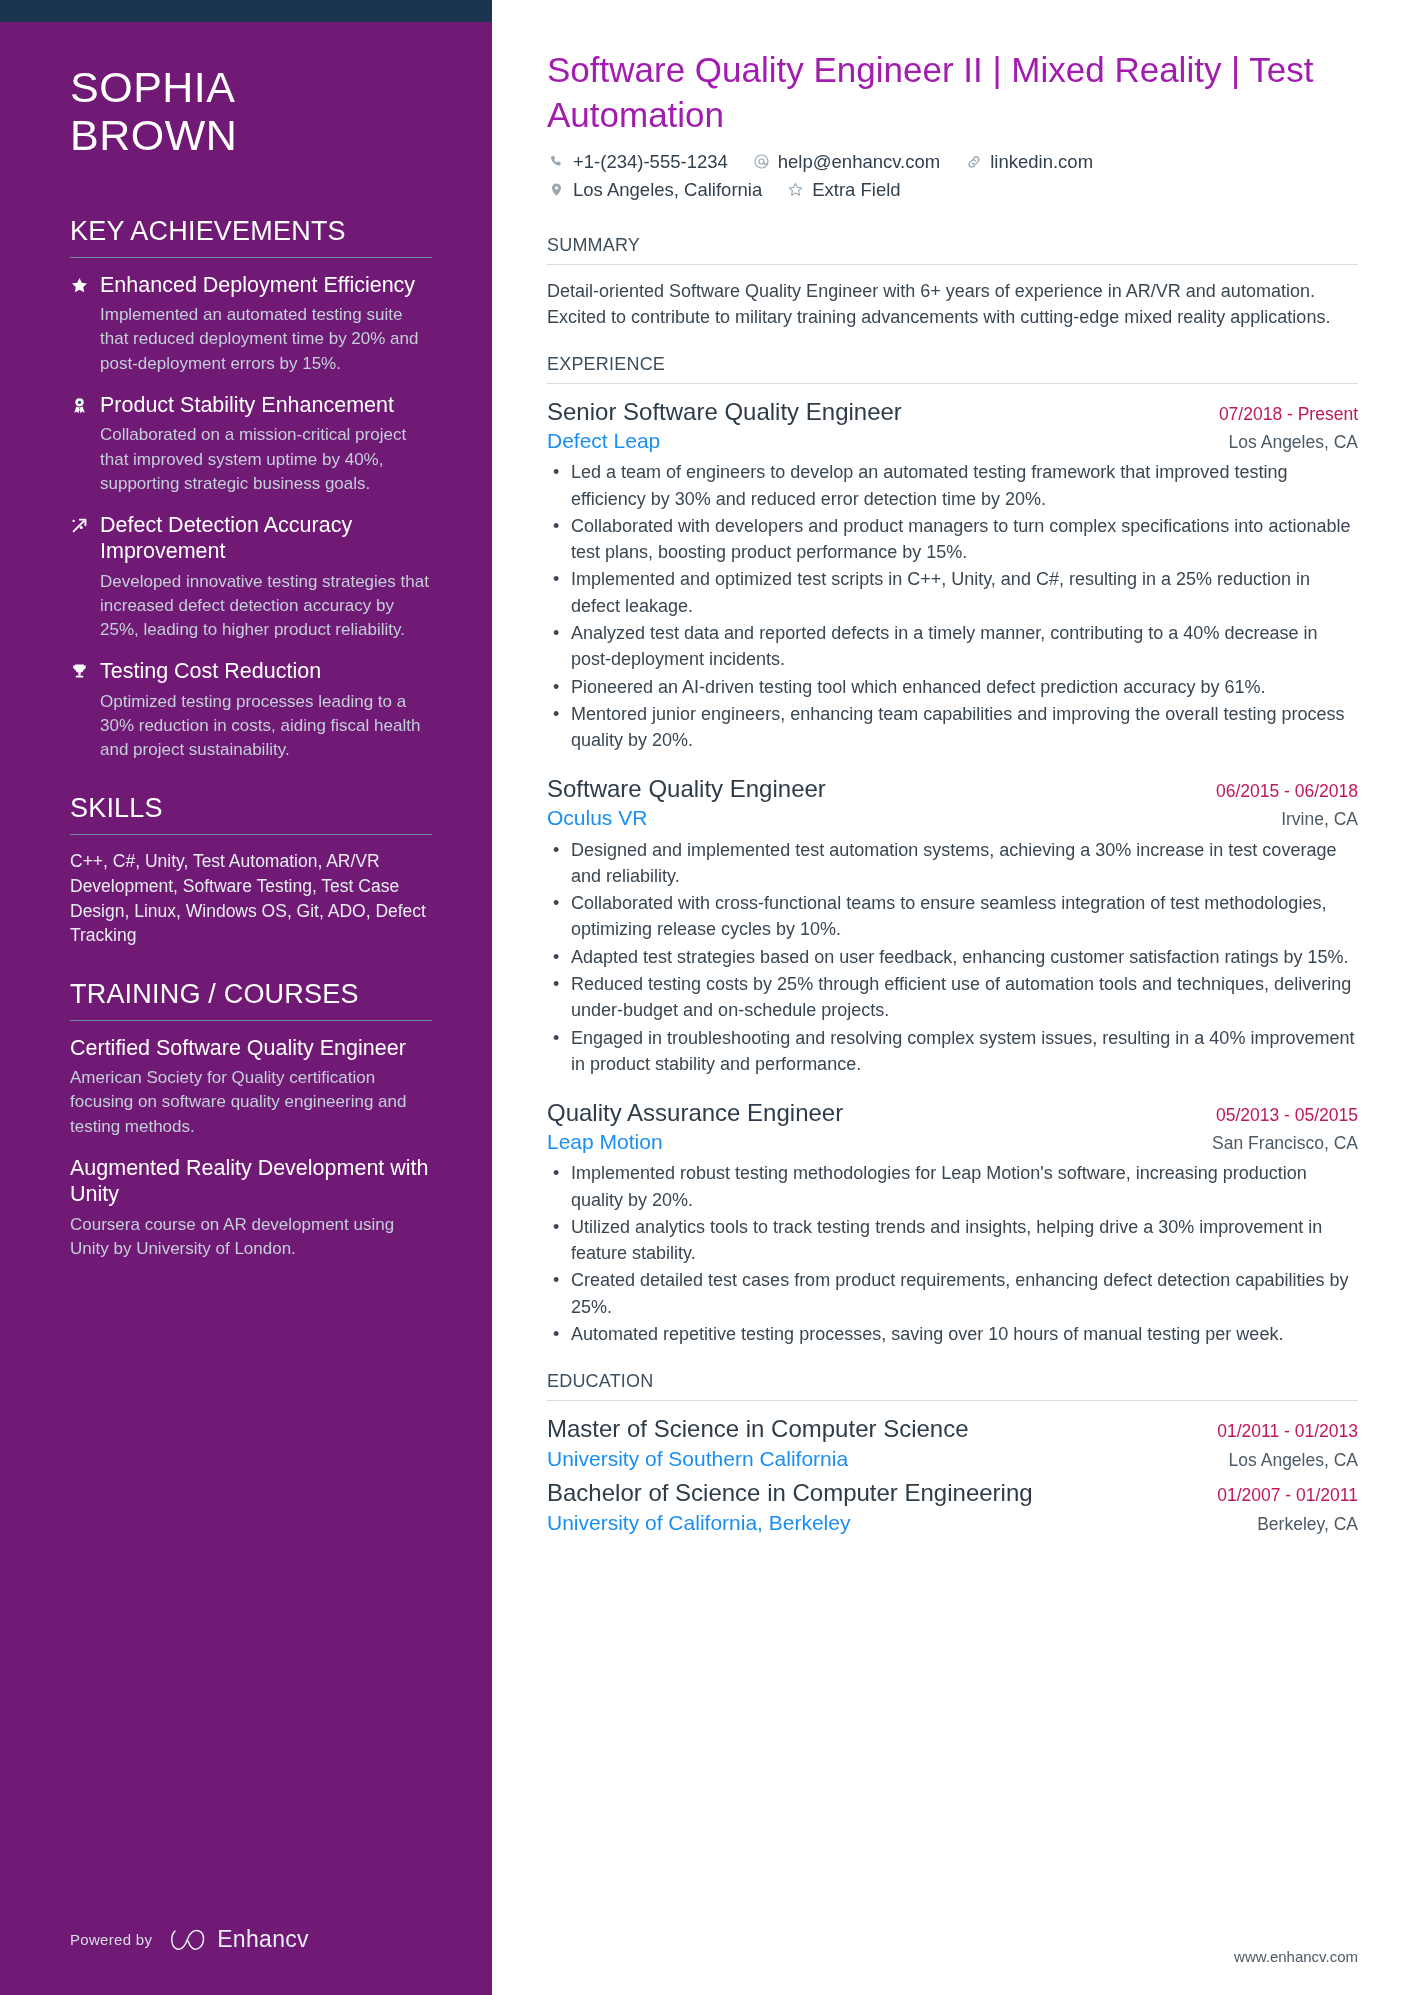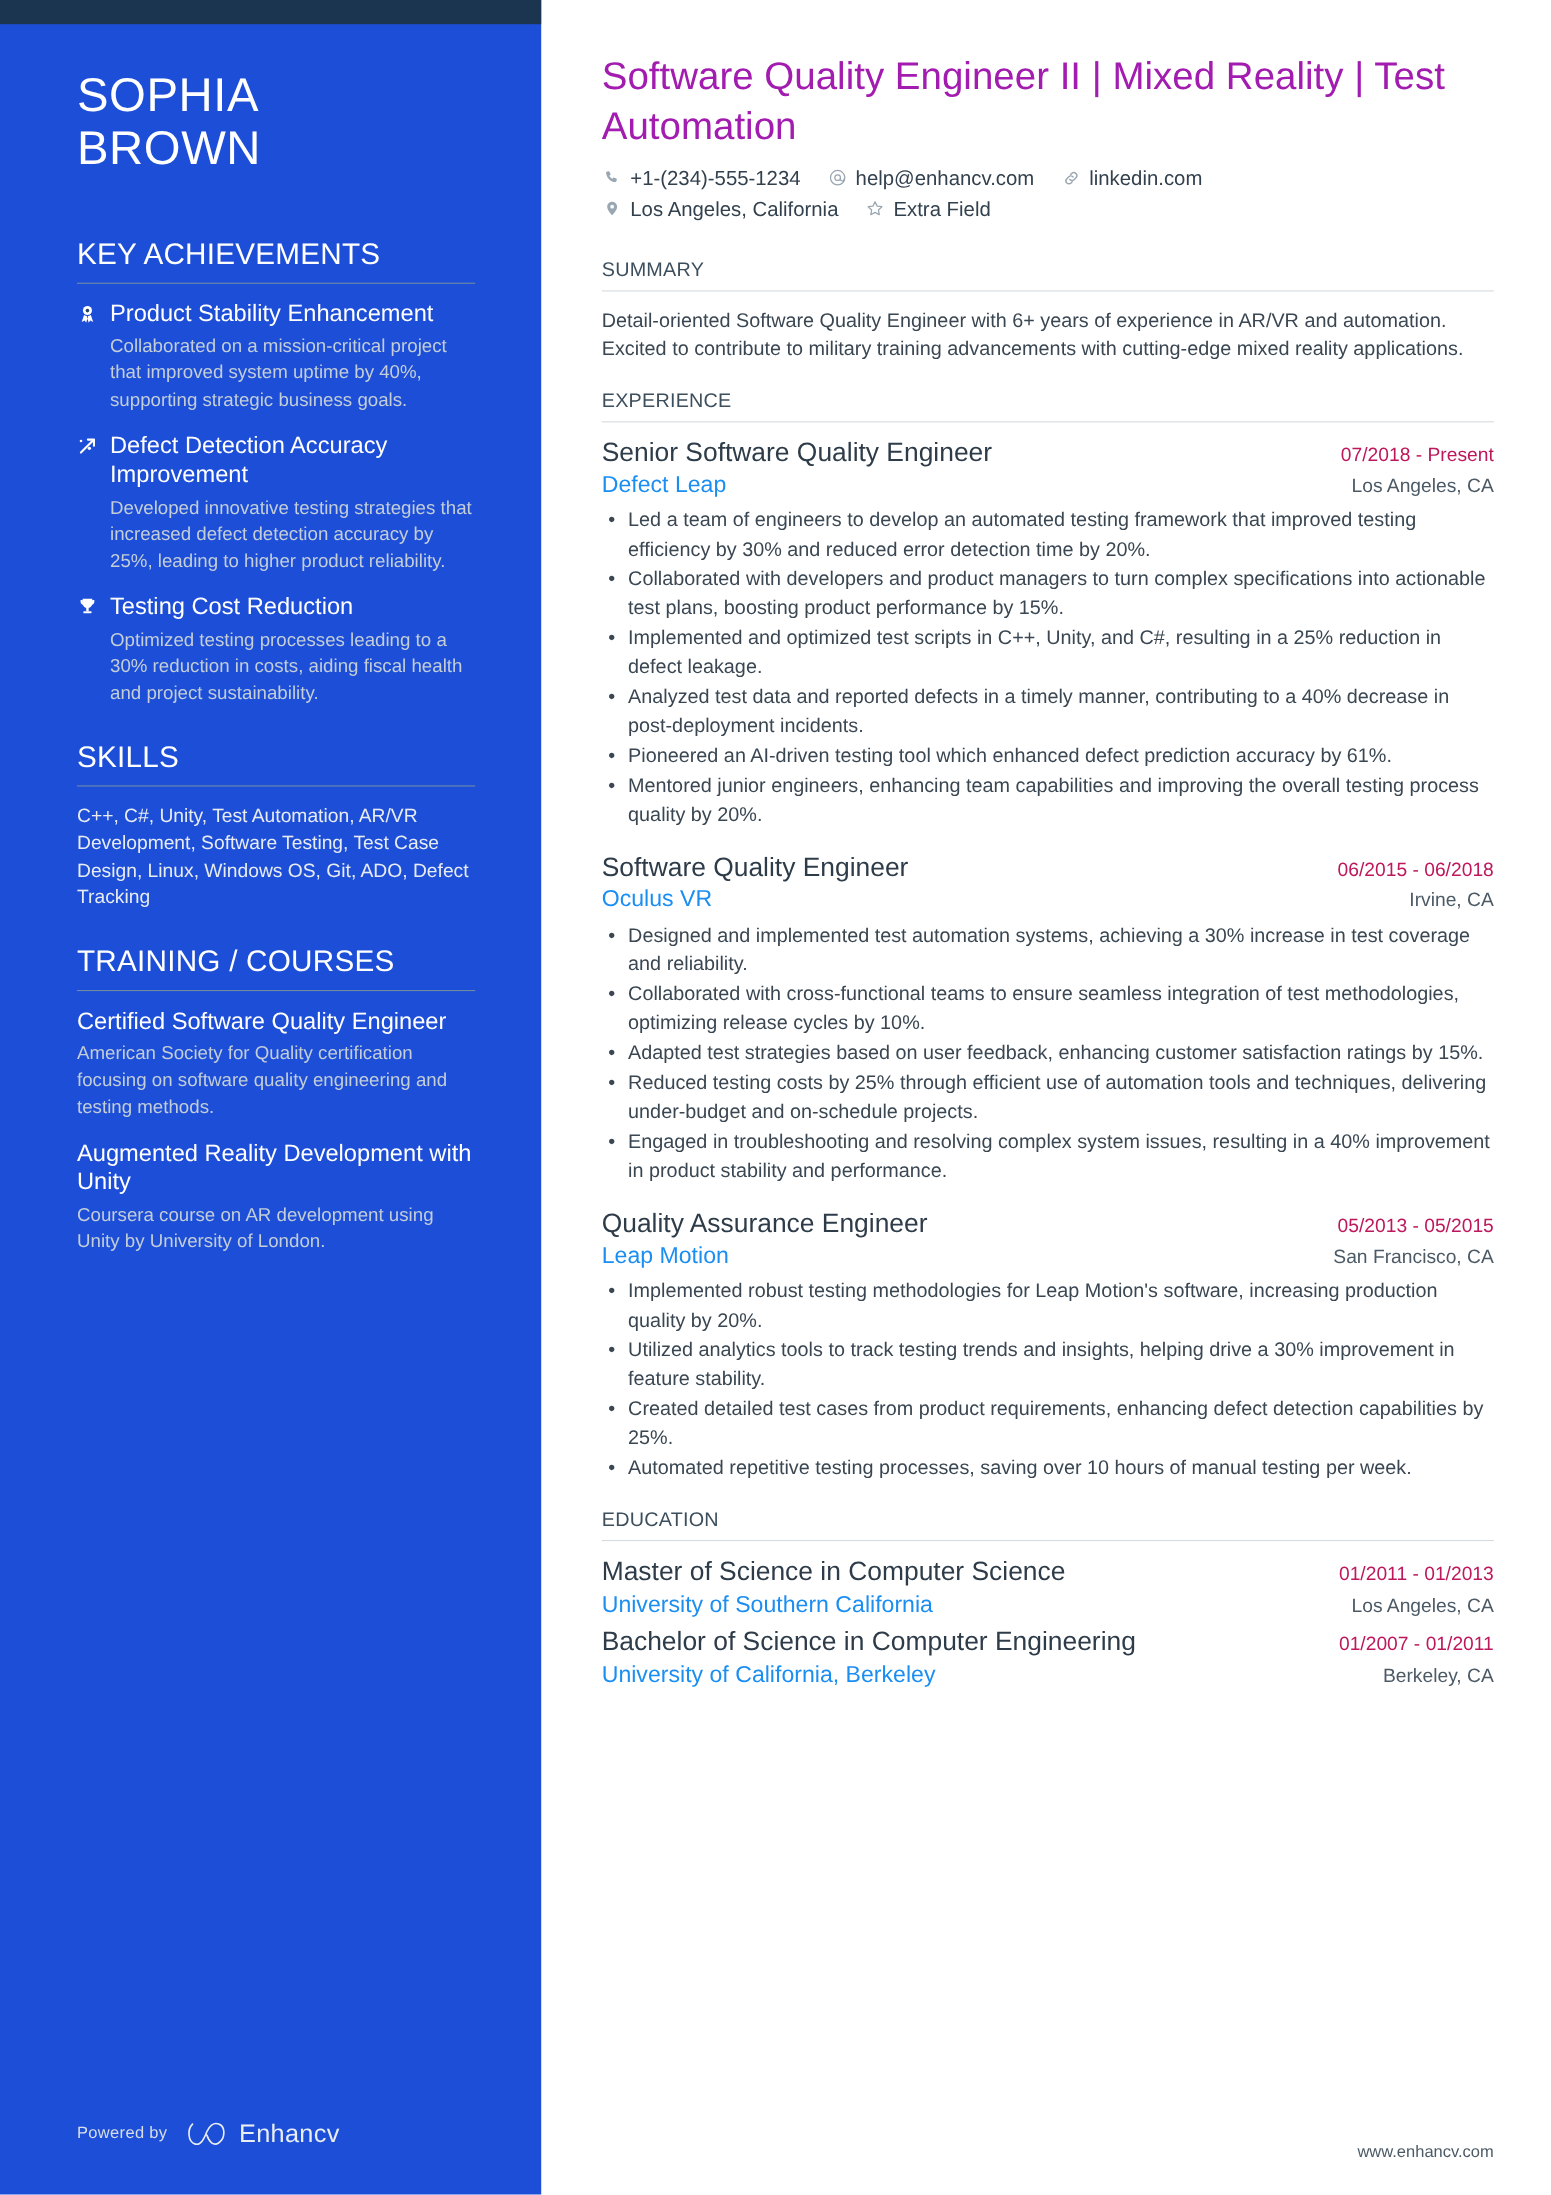--- a/index.html
+++ b/index.html
@@ -8,21 +8,21 @@
     font-family:"Liberation Sans", sans-serif;
     background:#ffffff;
     position:relative;
     overflow:hidden;
   }
   .page { display:flex; width:1410px; height:1995px; position:relative; }
 
   
   .sidebar {
     width:492px;
-    background:#1d4ed8;
+    background:#701a75;
     position:relative;
     color:#ffffff;
     flex-shrink:0;
   }
   .sidebar-topstrip {
     position:absolute; top:0; left:0; right:0; height:22px;
     background:#1b3550;
   }
   .sidebar-inner { padding:55px 60px 0 70px; }
 
@@ -144,20 +144,31 @@
 
       <div class="name-block">
         <div class="name-line">SOPHIA</div>
         <div class="name-line">BROWN</div>
       </div>
 
       <section class="side-section">
         <div class="side-heading">KEY ACHIEVEMENTS</div>
         <div class="side-rule"></div>
 
+        <div class="achv">
+          <div class="achv-icon">
+            <svg width="19" height="19" viewBox="0 0 24 24" fill="#ffffff">
+                <path d="M12 2.5l2.9 6.05 6.6.86-4.82 4.56 1.22 6.53L12 17.4l-5.9 3.1 1.22-6.53L2.5 9.41l6.6-.86z"></path>
+              </svg>
+          </div>
+          <div class="achv-body">
+            <div class="achv-title">Enhanced Deployment Efficiency</div>
+            <div class="achv-desc">Implemented an automated testing suite that reduced deployment time by 20% and post-deployment errors by 15%.</div>
+          </div>
+        </div>
 
         <div class="achv">
           <div class="achv-icon">
             <svg width="19" height="19" viewBox="0 0 24 24" fill="#ffffff">
                 <circle cx="12" cy="8" r="5.2"></circle>
                 <circle cx="12" cy="8" r="2.1" fill="#234462"></circle>
                 <path d="M8.1 13.2L5.4 21l3.5-1.5 1.6 2.5 2.2-6.9zM15.9 13.2l2.7 7.8-3.5-1.5-1.6 2.5-2.2-6.9z"></path>
               </svg>
           </div>
           <div class="achv-body">

